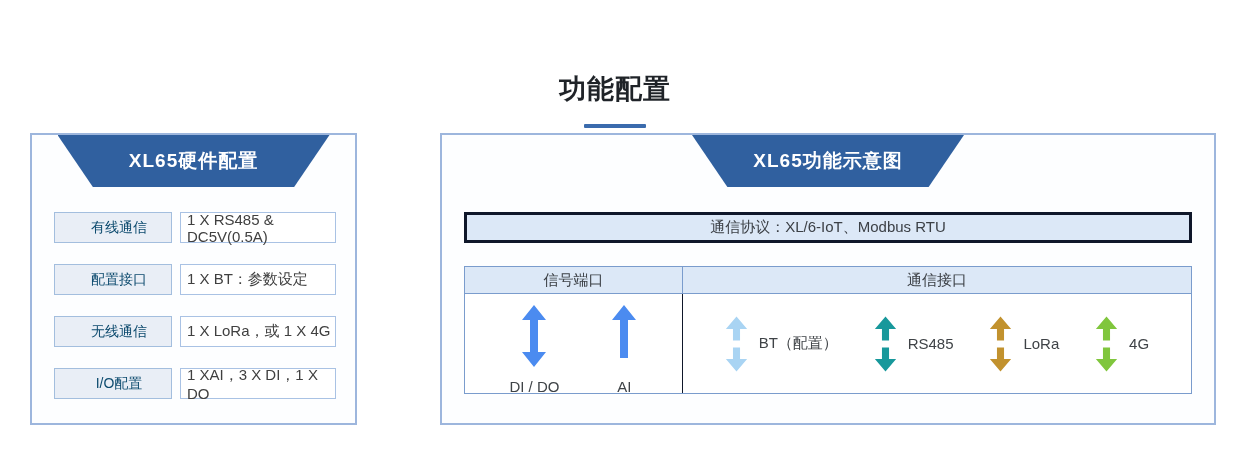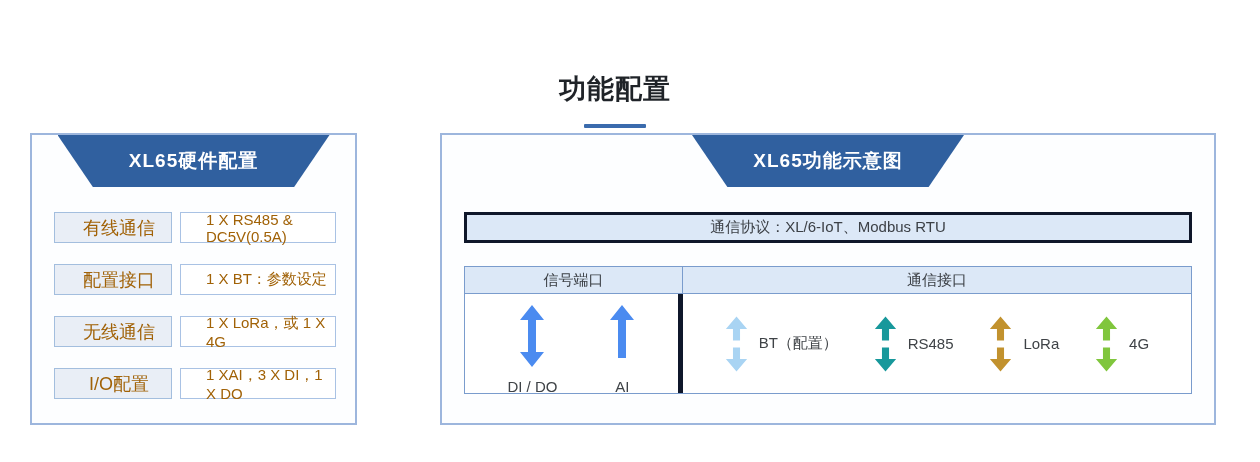--- a/index.html
+++ b/index.html
@@ -30,40 +30,40 @@
     clip-path:polygon(0 0,100% 0,87% 100%,13% 100%);
     color:#ffffff;font-size:19px;font-weight:bold;
     display:flex;align-items:center;justify-content:center;letter-spacing:1px;
   }
   
   .rows{position:absolute;left:22px;right:19px;top:77px;}
   .cfg-row{display:flex;height:31px;margin-bottom:21px;}
   .row-label{
     width:118px;background:#e9eef6;border:1px solid #a3bede;box-sizing:border-box;
     display:flex;align-items:center;justify-content:center;
-    font-size:18px;color:#a16207;flex:none;padding-left:12px;
+    font-size:14px;color:#0c4a6e;flex:none;padding-left:12px;
   }
   .row-value{
     flex:1;margin-left:8px;background:#ffffff;border:1px solid #a9c2e4;box-sizing:border-box;
-    display:flex;align-items:center;font-size:15px;color:#a16207;padding-left:25px;
+    display:flex;align-items:center;font-size:15px;color:#404040;padding-left:6px;
   }
   
   .protocol-bar{
     position:absolute;left:22px;right:22px;top:77px;height:31px;
     background:#dce8f7;border:3px solid #0f172a;box-sizing:border-box;
     display:flex;align-items:center;justify-content:center;
     font-size:15px;color:#3c4046;
   }
   .diagram-table{position:absolute;left:22px;right:22px;top:131px;}
   .thead{display:flex;height:28px;background:#dce8f7;border:1px solid #7a9ccd;box-sizing:border-box;}
   .th{display:flex;align-items:center;justify-content:center;font-size:15px;color:#3c4046;}
   .th-signal{width:30%;border-right:1px solid #7a9ccd;box-sizing:border-box;}
   .th-comm{flex:1;}
   .tbody{display:flex;height:100px;border:1px solid #7a9ccd;border-top:none;background:#ffffff;box-sizing:border-box;}
-  .td-signal{width:30%;border-right:5px solid #0f172a;box-sizing:border-box;
+  .td-signal{width:30%;border-right:1px solid #0f172a;box-sizing:border-box;
     display:flex;align-items:flex-start;justify-content:center;gap:52px;padding-top:11px;}
   .td-comm{flex:1;display:flex;justify-content:space-evenly;padding:0 6px;}
   .arrow-group{display:flex;flex-direction:column;align-items:center;}
   .arrow-box{height:62px;display:flex;align-items:flex-start;justify-content:center;}
   .arrow-label{margin-top:11px;font-size:15px;color:#3f4347;}
   .comm-item{display:flex;align-items:center;}
   .comm-label{margin-left:11px;font-size:15px;color:#3f4347;}
   svg{display:block;}
 </style>
 </head>

